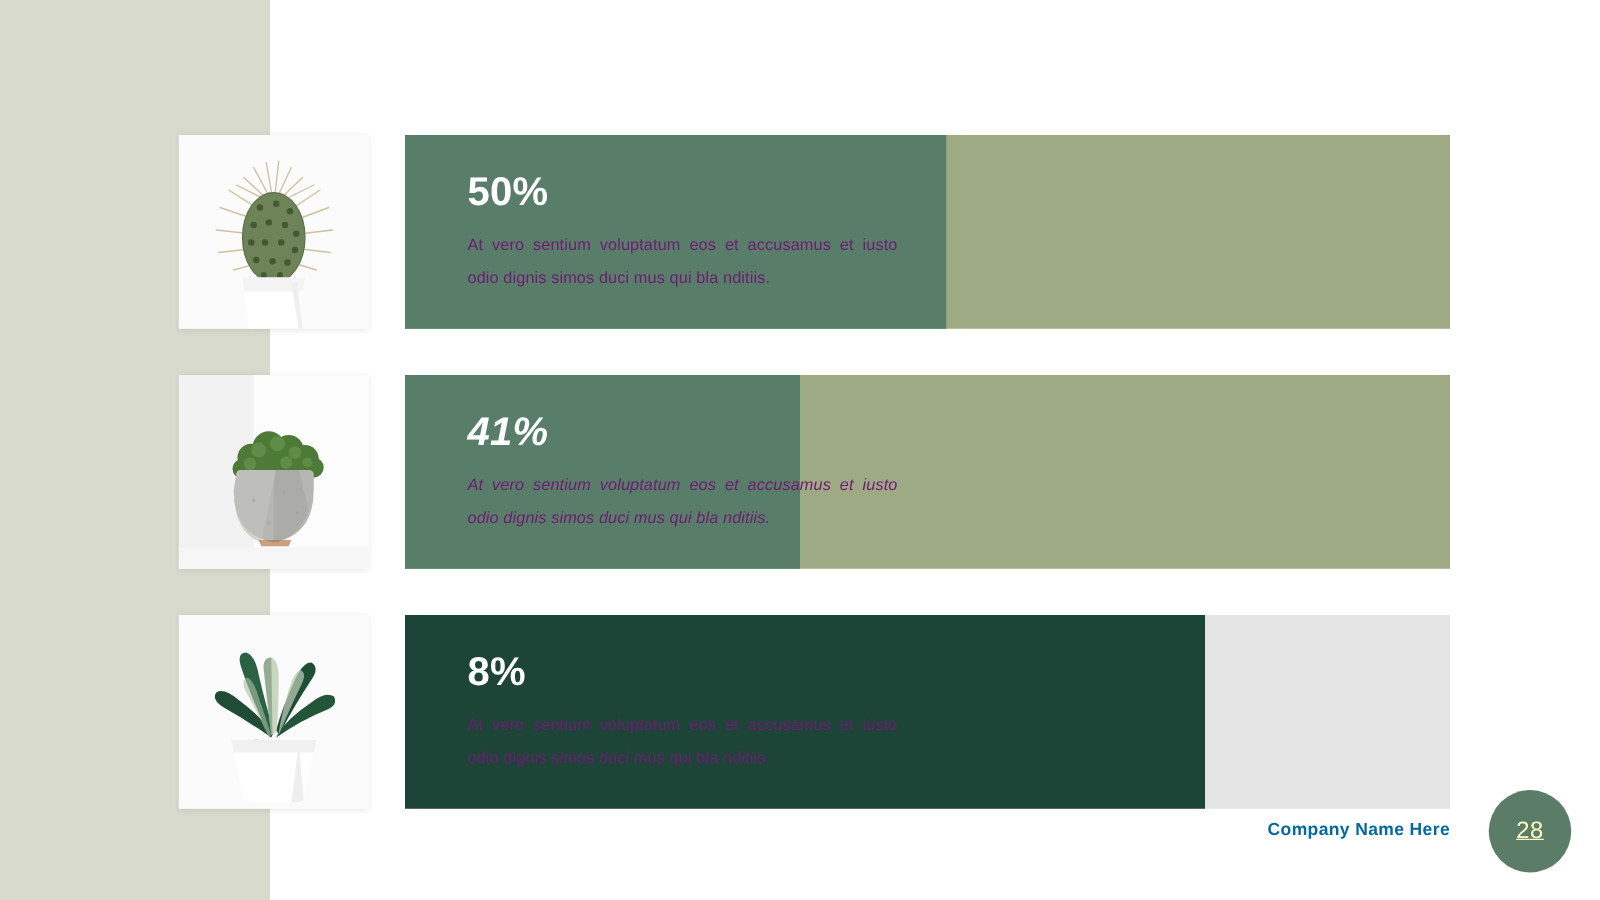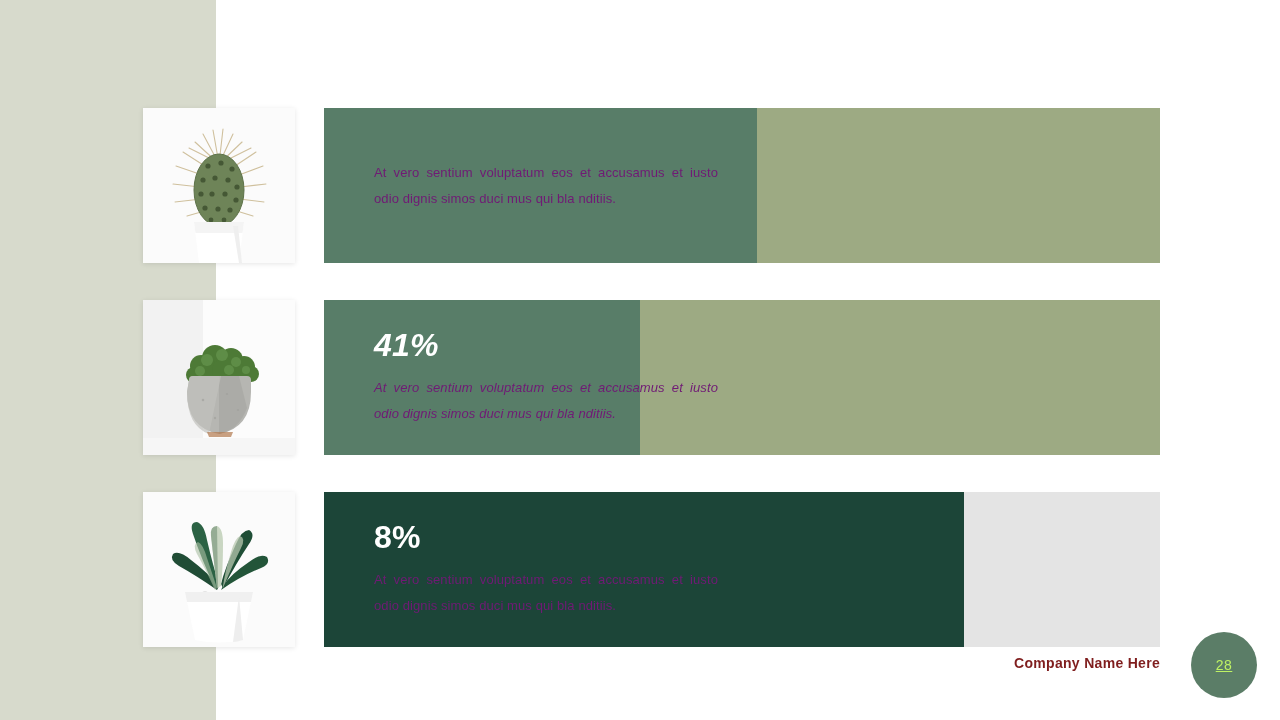--- a/index.html
+++ b/index.html
@@ -59,21 +59,21 @@
     position:absolute;right:120px;top:655px;
     font-size:14px;font-weight:bold;color:#a8ae93;
     letter-spacing:.3px;
   }
   .page-circle{
     position:absolute;left:1191px;top:632px;
     width:66px;height:66px;border-radius:50%;
     background:#5b7d67;
     display:flex;align-items:center;justify-content:center;
   }
-  .page-num{font-size:14px;color:#bef264;font-weight:normal;letter-spacing:.5px;text-decoration:underline;}
+  .page-num{font-size:19px;color:#fef9c3;font-weight:normal;letter-spacing:.5px;text-decoration:underline;}
 </style>
 </head>
 <body>
 
 <div class="slide">
 
   <div class="side-band" style="background: rgb(215, 218, 204);"></div>
 
   <div class="row row-1">
     <div class="photo">
@@ -121,20 +121,21 @@
         </g>
         <path d="M51 114 L101 114 L96 155 L56 155 Z" fill="#ffffff"></path>
         <path d="M51 114 L101 114 L99.5 125 L52.5 125 Z" fill="#f4f4f4"></path>
         <path d="M90 118 L96 155 L99 155 L95 118 Z" fill="#efefef"></path>
       </svg>
     </div>
 
     <div class="bar-track" style="background: rgb(157, 170, 131);">
       <span class="bar-fill" style="background: rgb(88, 125, 104); width: 51.8%;"></span>
       <div class="bar-content">
+        <div class="pct">50%</div>
         <div class="desc">At vero sentium voluptatum eos et accusamus et iusto odio dignis simos duci mus qui bla nditiis.</div>
       </div>
     </div>
   </div>
 
   <div class="row row-2">
     <div class="photo">
       <svg viewBox="0 0 152 155">
         <rect x="0" y="0" width="152" height="155" fill="#fafafa"></rect>
         <path d="M0 0 H60 V155 H0 Z" fill="#f2f2f2"></path>
@@ -215,19 +216,19 @@
 
     <div class="bar-track" style="background: rgb(228, 228, 228);">
       <span class="bar-fill" style="background: rgb(28, 69, 56); width: 76.5%;"></span>
       <div class="bar-content">
         <div class="pct">8%</div>
         <div class="desc">At vero sentium voluptatum eos et accusamus et iusto odio dignis simos duci mus qui bla nditiis.</div>
       </div>
     </div>
   </div>
 
-  <div class="footer-name" style="color: #7f1d1d;">Company Name Here</div>
+  <div class="footer-name" style="color: #0369a1;">Company Name Here</div>
 
   <div class="page-circle" style="background: rgb(91, 125, 103);">
     <span class="page-num">28</span>
   </div>
 
 </div>
 
 </body></html>

